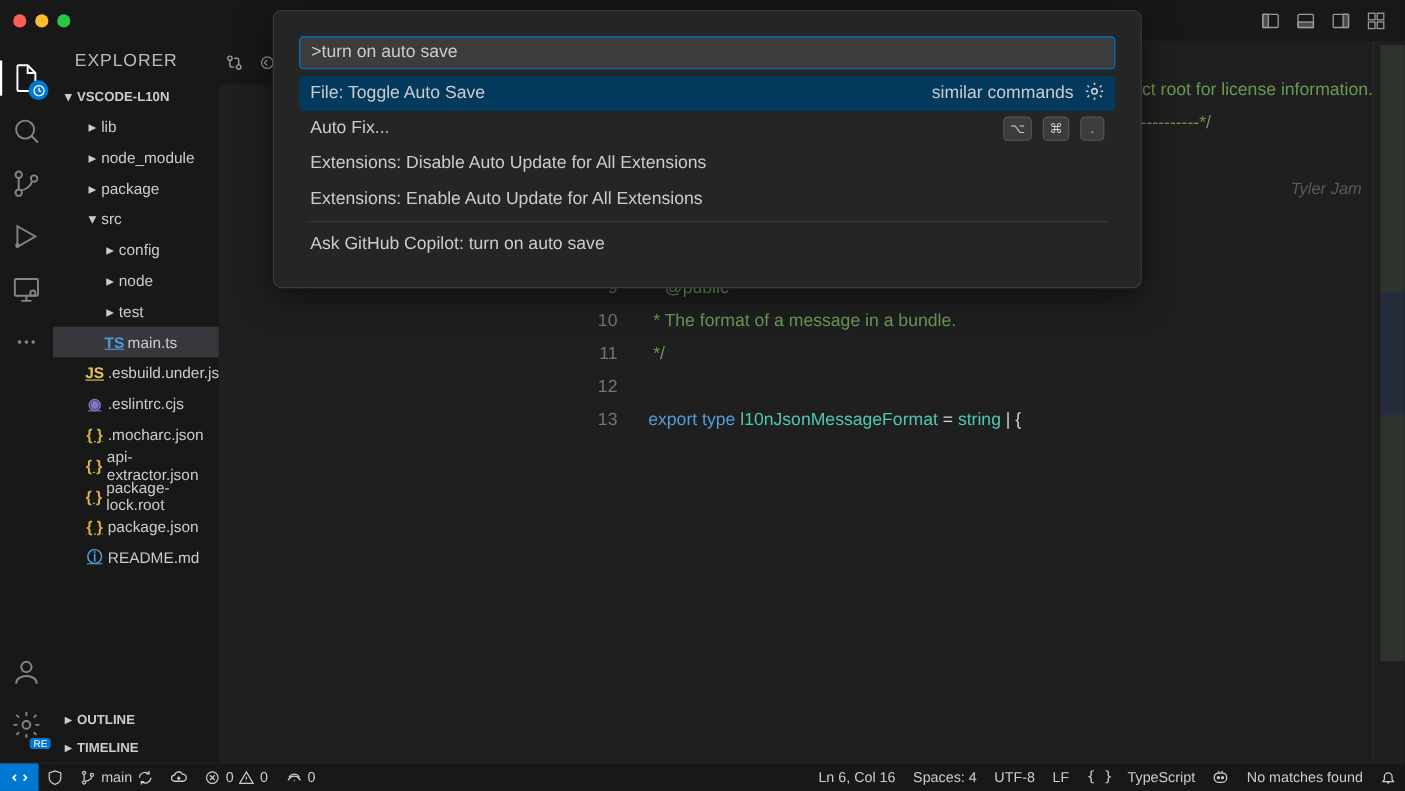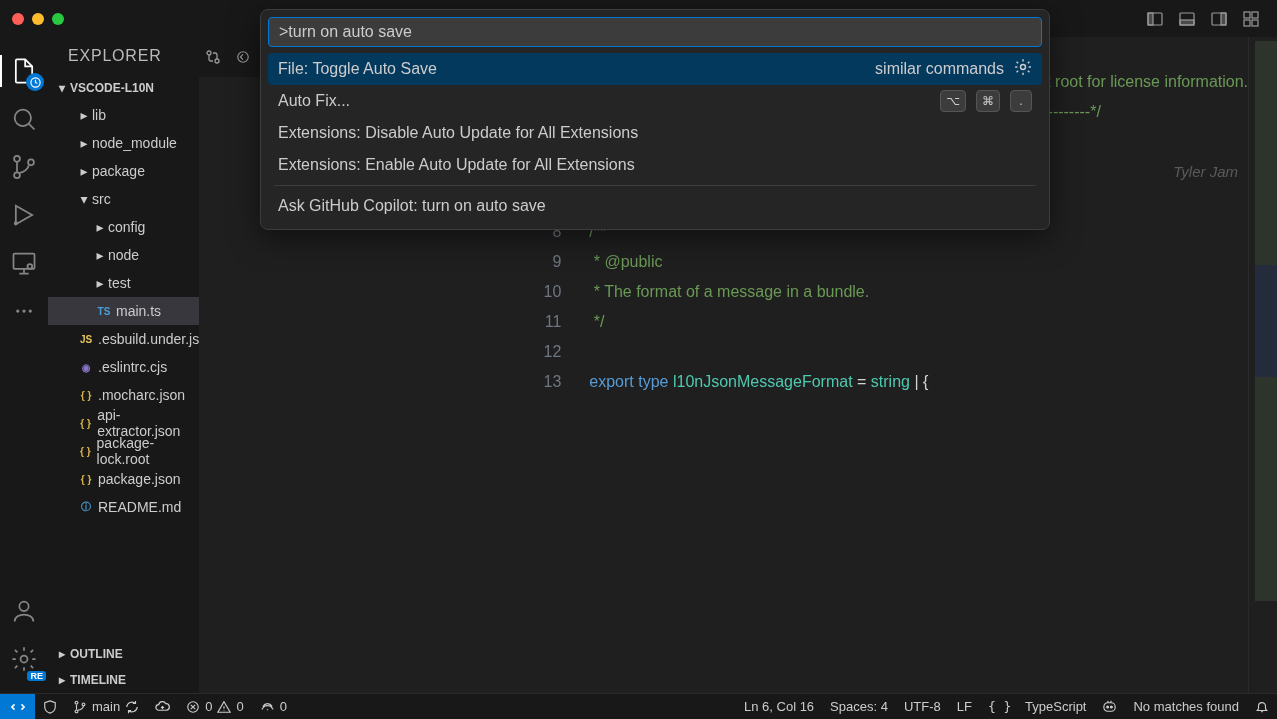--- a/index.html
+++ b/index.html
@@ -19,52 +19,52 @@
 .badge-blue{position:absolute;right:4px;bottom:4px;width:18px;height:18px;border-radius:50%;background:#0078d4;}
 .actbottom{margin-top:auto;margin-bottom:10px;}
 
 .sidebar{width:350px;background:#181818;display:flex;flex-direction:column;}
 .sidehead{height:38px;display:flex;align-items:center;padding:0 20px;color:#bbb;font-size:16px;letter-spacing:0.8px;}
 .section-head{height:26px;display:flex;align-items:center;padding:0 6px;color:#ccc;font-size:12px;font-weight:700;cursor:pointer;}
 .chev{width:16px;height:16px;display:inline-flex;align-items:center;justify-content:center;}
 .tree{flex:1;overflow:auto;padding-bottom:4px;}
 .row{height:28px;display:flex;align-items:center;color:#ccc;font-size:14px;cursor:pointer;}
 .row.active{background:#37373d;}
-.ficon{width:20px;height:20px;display:inline-flex;align-items:center;justify-content:center;margin-right:2px;font-size:10px;font-weight:700;}
+.ficon{width:20px;height:20px;display:inline-flex;align-items:center;justify-content:center;margin-right:2px;font-size:14px;font-weight:700;text-decoration:underline;}
 .i-ts{color:#4a9fd6;}.i-js{color:#e8c35a;}.i-json{color:#d8b44a;}.i-info{color:#4a9fd6;}.i-eslint{color:#8873c9;}
 
 .editor{flex:1;display:flex;flex-direction:row;background:#1f1f1f;position:relative;}
 .tabbar{height:40px;display:flex;align-items:center;background:#181818;padding-right:8px;}
 .tabbar-right{margin-left:auto;display:flex;gap:2px;color:#999;}
 .code{flex:1;display:flex;font-family:Menlo,Monaco,"Courier New",monospace;font-size:16px;line-height:30px;overflow:hidden;position:relative;}
 .gutter{width:90px;text-align:right;padding-right:28px;color:#6e7681;user-select:none;}
 .lines{flex:1;position:relative;}
 .line{white-space:pre;height:30px;}
 .ln{color:#6e7681;}.lnh{color:#c9d1d9;}
 .cmt{color:#6a9955;}.kw{color:#569cd6;}.type{color:#4ec9b0;}.var{color:#9cdcfe;}.str{color:#ce9178;}.op{color:#d4d4d4;}
 .selbox{background:#264f78;}
 .blame{position:absolute;right:10px;color:#5a5a5a;font-style:italic;font-size:15px;}
 .minimap{width:80px;background:#1f1f1f;border-left:1px solid #2a2a2a;position:relative;}
 .mmfill{position:absolute;left:6px;right:6px;background:linear-gradient(#3a4a3a 0 40%,#2a3a5a 40% 60%,#3a4a3a 60% 100%);opacity:0.5;}
 
-.palette{position:absolute;top:9px;left:260px;width:790px;background:#252526;border:1px solid #3c3c3c;border-radius:8px;box-shadow:0 8px 30px rgba(0,0,0,0.5);z-index:1000;padding:7px;}
+.palette{position:absolute;top:9px;left:248px;width:790px;background:#252526;border:1px solid #3c3c3c;border-radius:8px;box-shadow:0 8px 30px rgba(0,0,0,0.5);z-index:1000;padding:23px;}
 .palinput{width:100%;height:30px;background:#3c3c3c;border:1px solid #0078d4;border-radius:4px;color:#ccc;padding:0 10px;font-size:16px;outline:none;font-family:inherit;}
 .pallist{margin-top:6px;}
 .palitem{height:32px;display:flex;align-items:center;padding:0 10px;color:#ccc;font-size:16px;border-radius:4px;cursor:pointer;}
 .palitem.sel{background:#04395e;}
 .palright{margin-left:auto;display:flex;align-items:center;gap:10px;color:#ccc;}
 .kbd{display:inline-flex;align-items:center;justify-content:center;min-width:22px;height:22px;padding:0 5px;background:#3c3c3c;border:1px solid #555;border-radius:4px;font-size:12px;color:#ccc;}
 .palsep{height:1px;background:#3c3c3c;margin:4px 6px;}
 
 .statusbar{height:26px;background:#181818;border-top:1px solid #2a2a2a;display:flex;align-items:center;font-size:13px;color:#ccc;}
 .sbl{background:#0078d4;height:100%;width:35px;display:flex;align-items:center;justify-content:center;color:#fff;}
 .sbitem{padding:0 8px;display:flex;align-items:center;gap:5px;height:100%;}
 .sright{margin-left:auto;display:flex;height:100%;}
 
-.badge-sq{position:absolute;right:2px;bottom:2px;background:#0078d4;color:#fff;font-size:9px;padding:0 3px;border-radius:3px;font-weight:700;}
+.badge-sq{position:absolute;right:2px;bottom:2px;background:#0078d4;color:#fff;font-size:9px;padding:0 3px;border-radius:3px;font-weight:400;}
 </style>
 </head>
 <body>
 
 <div class="titlebar">
   <div class="traffic">
     <div class="dot dot-r"></div>
     <div class="dot dot-y"></div>
     <div class="dot dot-g"></div>
   </div>

